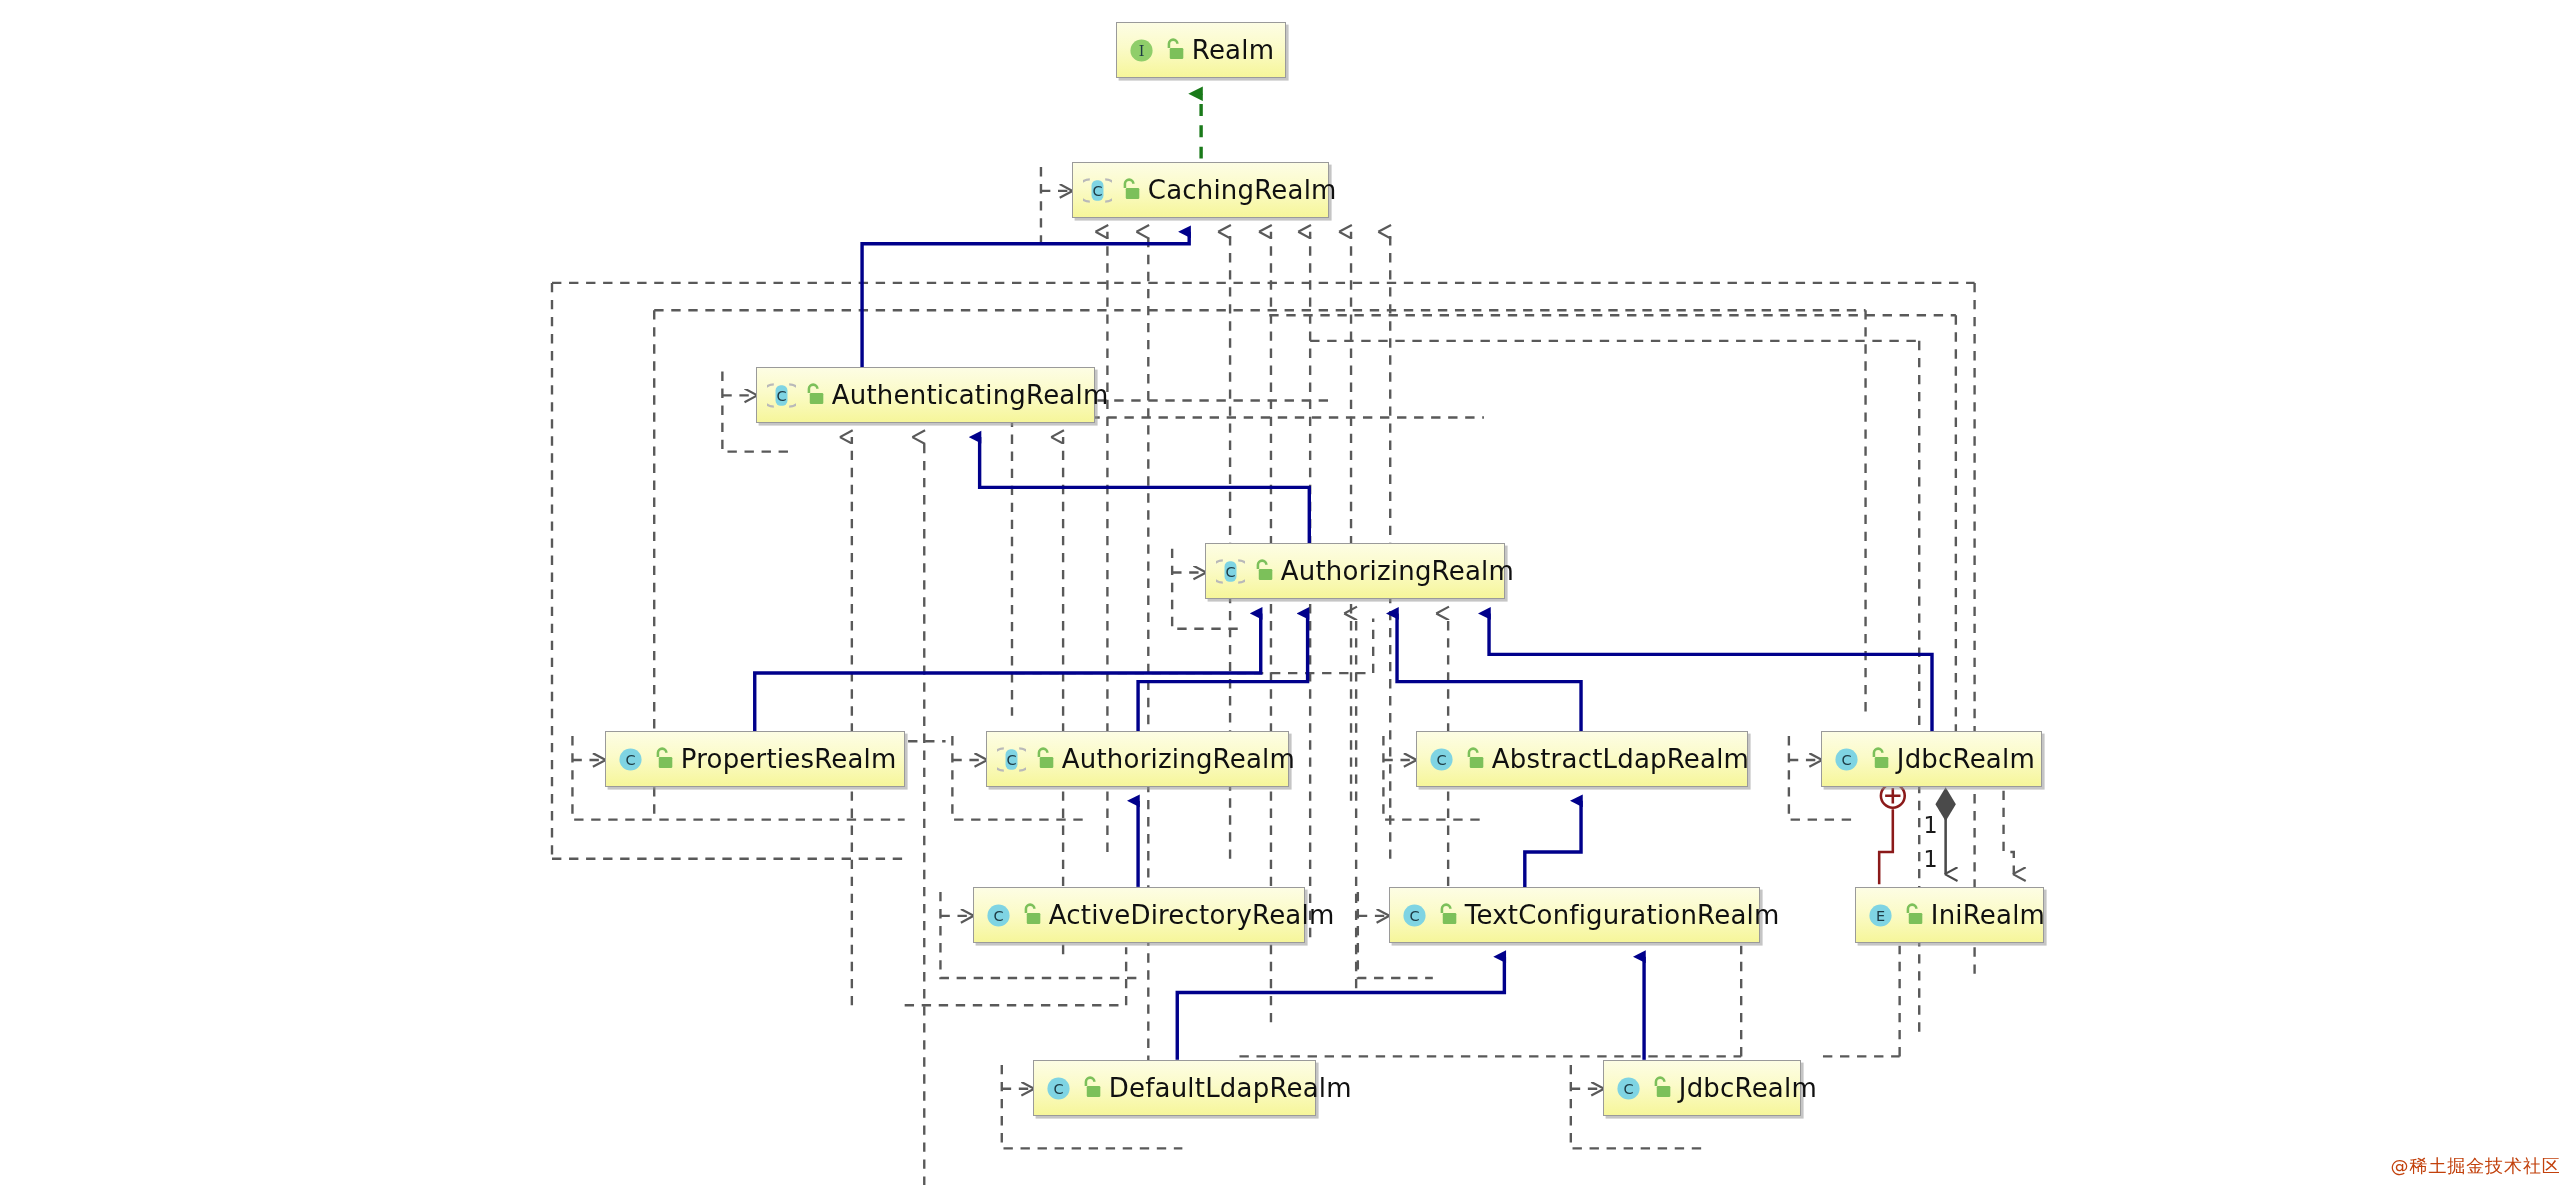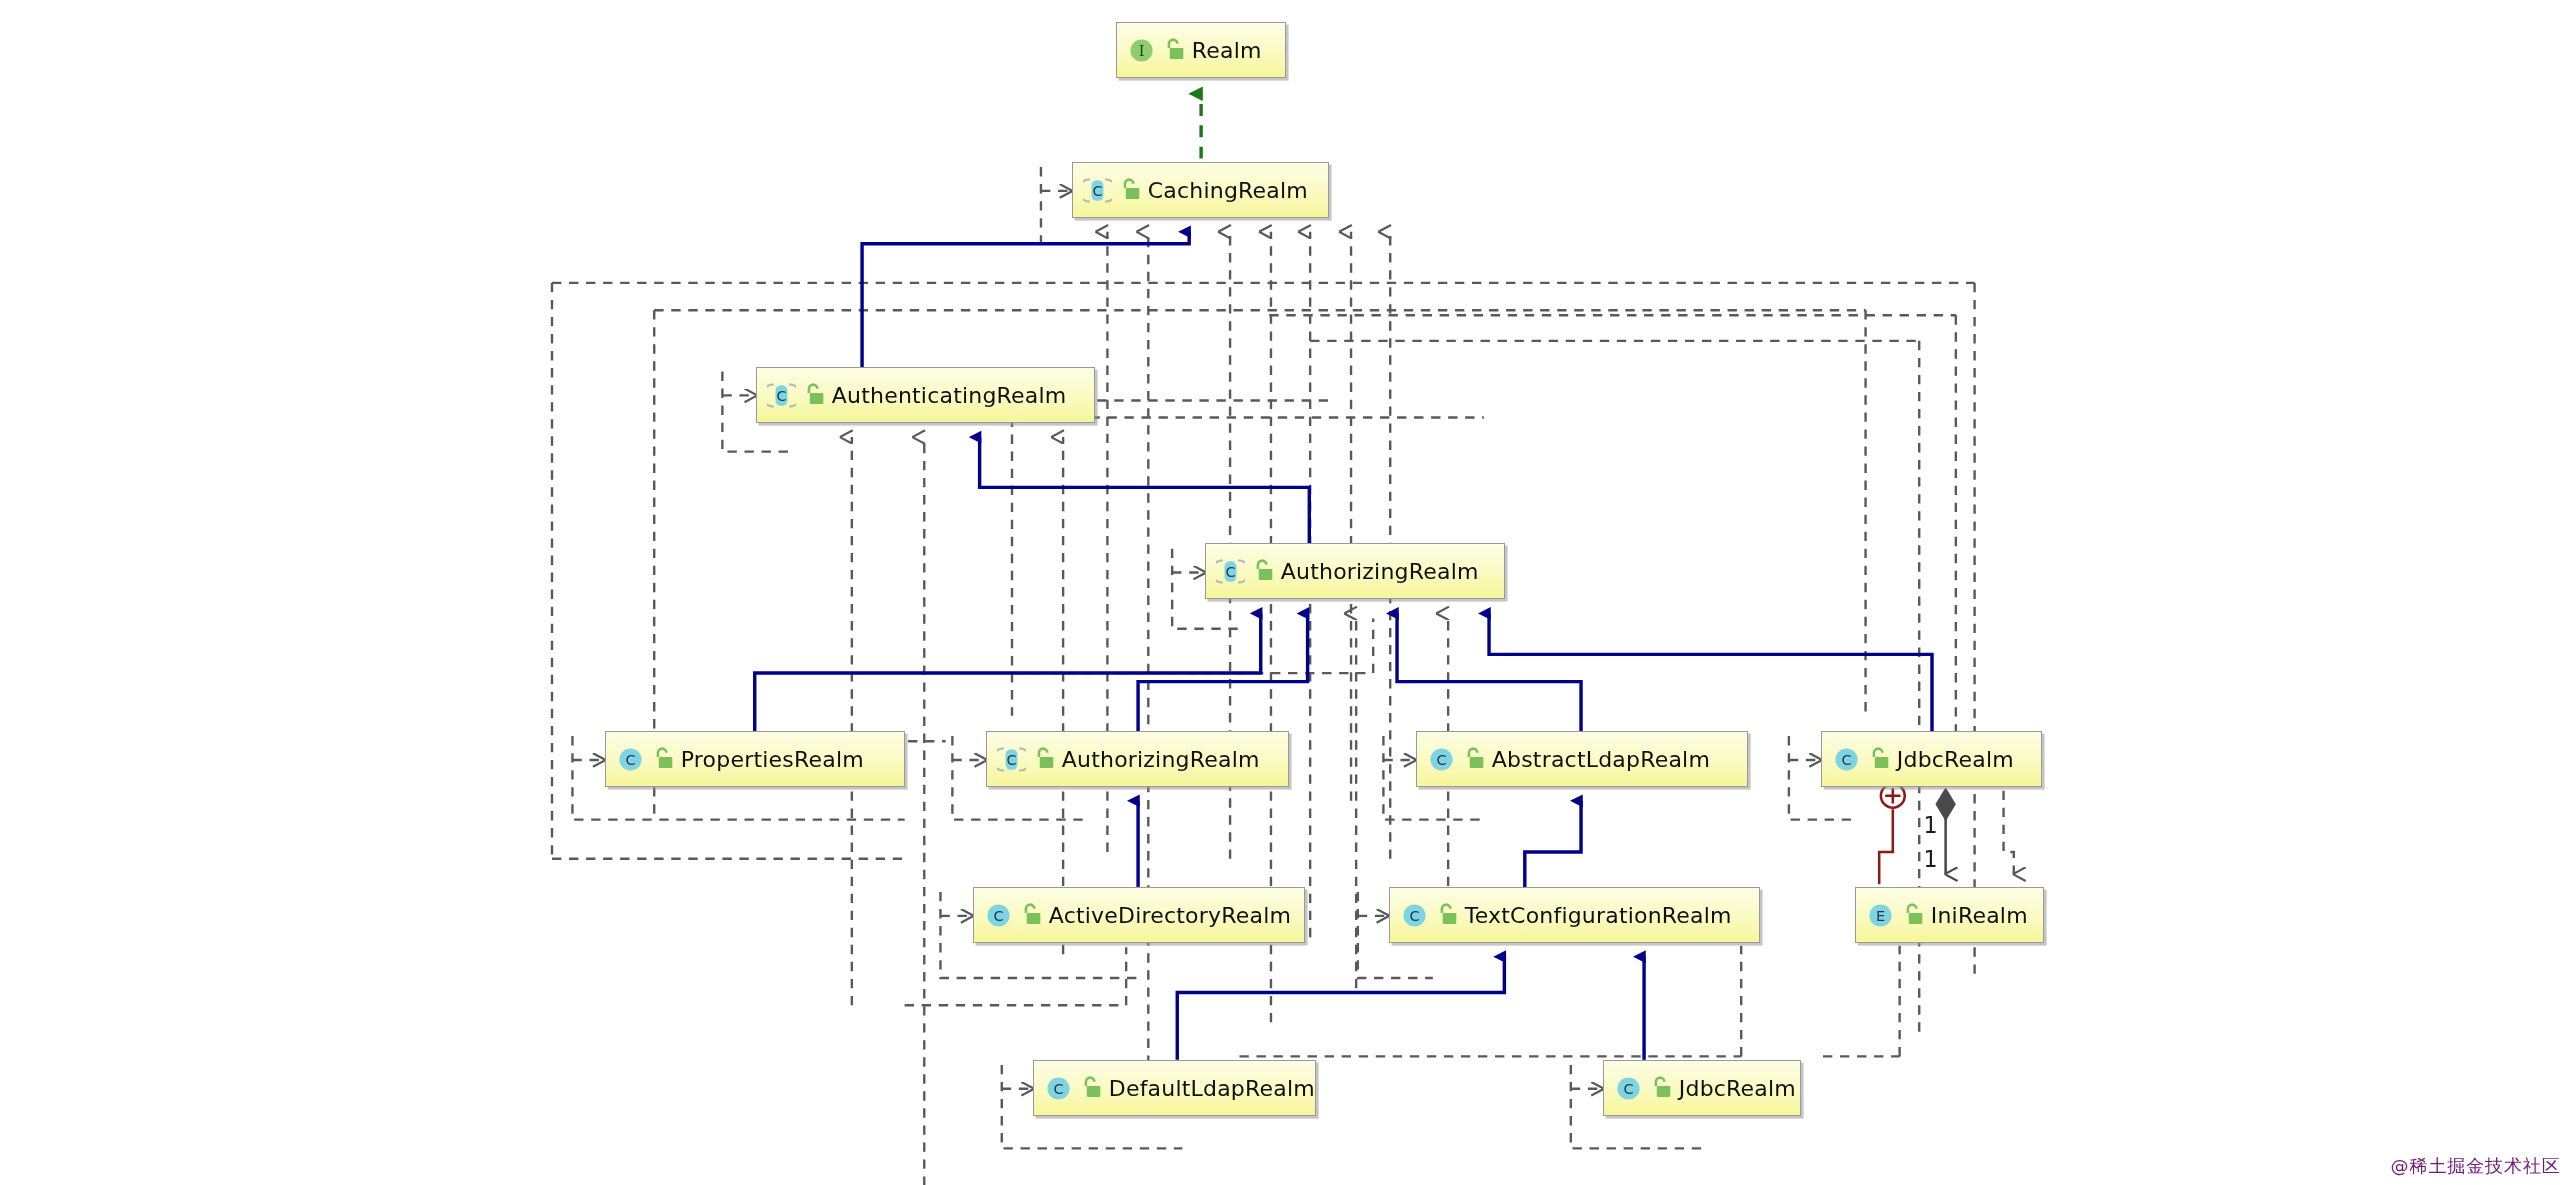--- a/index.html
+++ b/index.html
@@ -7,24 +7,24 @@
   #stage{position:relative;width:2576px;height:1186px;background:#ffffff;overflow:hidden;}
   #wires{position:absolute;left:0;top:0;width:2576px;height:1186px;}
 
   .node{position:absolute;box-sizing:border-box;
         border:1.7px solid #9a9a9a;
         background:linear-gradient(180deg,#fdfde4 0%,#fbfbc9 45%,#f6f69a 100%);
         box-shadow:2.6px 2.6px 0 rgba(150,150,150,.55);
         display:flex;align-items:center;gap:6.8px;
         padding:0 15.3px 0 10.2px;}
   .node .ic{flex:0 0 auto;display:block;}
-  .node .nm{font-size:22px;color:#101010;letter-spacing:0.2px;white-space:nowrap;
+  .node .nm{font-size:26px;color:#101010;letter-spacing:0.2px;white-space:nowrap;
             font-family:"DejaVu Sans",sans-serif;}
 
-  .wm{position:absolute;right:15.3px;bottom:8.5px;color:#701a75;font-size:18px;
+  .wm{position:absolute;right:15.3px;bottom:8.5px;color:#c2410c;font-size:18px;
       font-family:"DejaVu Sans",sans-serif;letter-spacing:0.9px;user-select:none;}
 </style>
 </head>
 <body>
 
 <div id="stage">
 
   <svg id="wires" viewBox="0 0 3024 1392" xmlns="http://www.w3.org/2000/svg">
     <defs>
       <marker id="mBlue" markerWidth="16" markerHeight="16" refX="7.5" refY="13" orient="auto" markerUnits="userSpaceOnUse">

